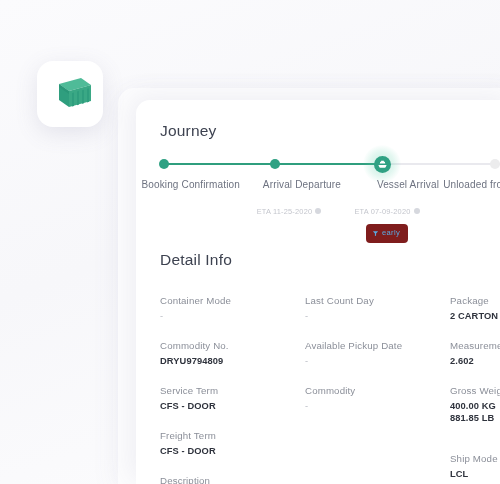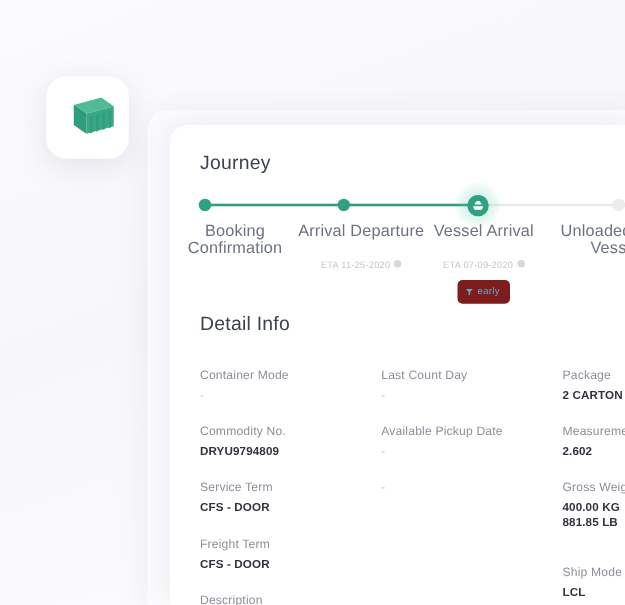--- a/index.html
+++ b/index.html
@@ -133,23 +133,24 @@
   
   .node-label {
     position: absolute;
     top: 22px;
     transform: translateX(-50%);
     width: 104px;
     text-align: center;
     line-height: 12.5px;
   }
   .node-label .lbl {
-    font-size: 13px;
+    font-size: 10px;
     color: #6d7280;
     letter-spacing: 0.15px;
+    text-align: right;
   }
   .node-label .eta {
     margin-top: 14px;
     font-size: 7.4px;
     color: #c4c6cd;
     letter-spacing: 0.2px;
     white-space: nowrap;
   }
   .eta-info {
     display: inline-block;
@@ -327,20 +328,21 @@
       <div class="detail-col col-2">
         <div class="field">
           <div class="field-label">Last Count Day</div>
           <div class="field-value dash">-</div>
         </div>
         <div class="field">
           <div class="field-label">Available Pickup Date</div>
           <div class="field-value dash">-</div>
         </div>
         <div class="field">
+          <div class="field-label">Commodity</div>
           <div class="field-value dash">-</div>
         </div>
       </div>
 
       <div class="detail-col col-3">
         <div class="field">
           <div class="field-label">Package</div>
           <div class="field-value">2 CARTON</div>
         </div>
         <div class="field">

